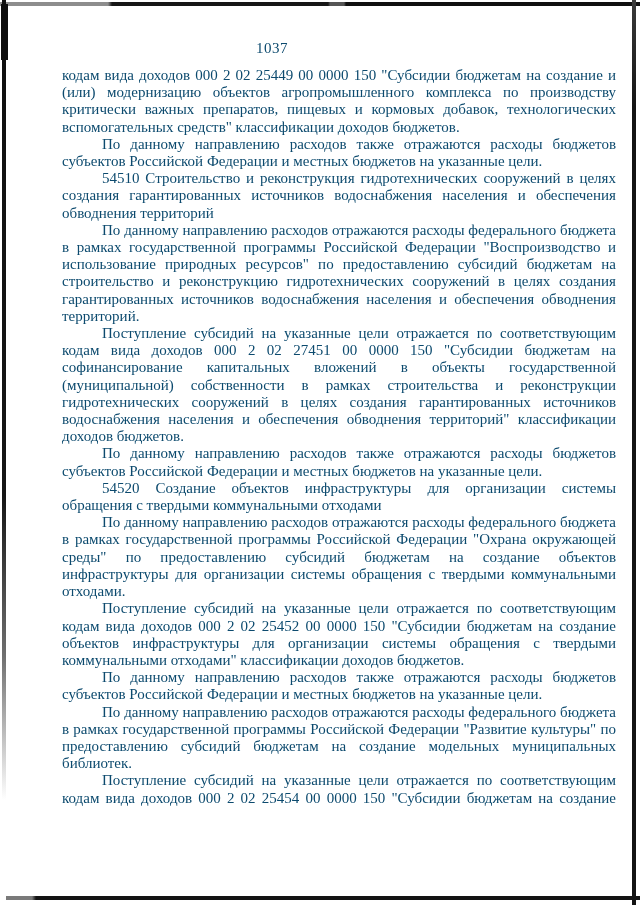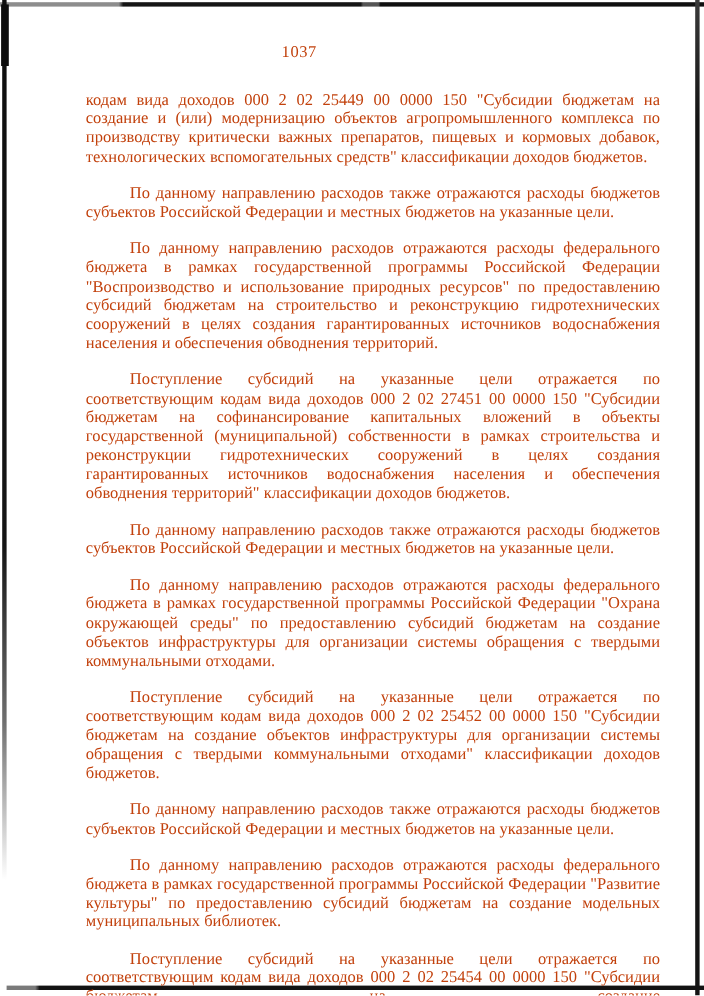--- a/index.html
+++ b/index.html
@@ -9,21 +9,21 @@
     height: 905px;
     background: #ffffff;
     overflow: hidden;
   }
   .page {
     position: relative;
     width: 640px;
     height: 905px;
     background: #ffffff;
     font-family: "Liberation Serif", "DejaVu Serif", serif;
-    color: #c2410c;
+    color: #0c4a6e;
   }
   
   .artifact { position: absolute; pointer-events: none; }
   .artifact.top {
     left: 0; top: 2px; width: 640px; height: 4px;
     background: linear-gradient(90deg,
       #8d8d8d 0px, #8d8d8d 108px,
       #161616 112px, #161616 328px,
       #555555 330px, #555555 344px,
       #101010 346px, #101010 640px);
@@ -57,21 +57,21 @@
     letter-spacing: 0.5px;
   }
   .text-block {
     position: absolute;
     top: 67px; left: 62px; width: 554px;
     font-size: 15px;
     line-height: 17.2px;
     text-align: justify;
   }
   .text-block p {
-    margin: 16px;
+    margin: 0;
     padding: 0;
     text-indent: 40px;
   }
   .text-block p.noindent { text-indent: 0; }
   .text-block p.continues { text-align-last: justify; }
 </style>
 </head>
 <body>
 
 <div class="page">
@@ -80,23 +80,25 @@
   <div class="artifact left"></div>
   <div class="artifact topleft-blob"></div>
   <div class="artifact right"></div>
   <div class="artifact bottom"></div>
 
   <div class="page-number">1037</div>
 
   <div class="text-block">
     <p class="noindent">кодам вида доходов 000 2 02 25449 00 0000 150 "Субсидии бюджетам на создание и (или) модернизацию объектов агропромышленного комплекса по производству критически важных препаратов, пищевых и кормовых добавок, технологических вспомогательных средств" классификации доходов бюджетов.</p>
     <p>По данному направлению расходов также отражаются расходы бюджетов субъектов Российской Федерации и местных бюджетов на указанные цели.</p>
+    <p>54510 Строительство и реконструкция гидротехнических сооружений в целях создания гарантированных источников водоснабжения населения и обеспечения обводнения территорий</p>
     <p>По данному направлению расходов отражаются расходы федерального бюджета в рамках государственной программы Российской Федерации "Воспроизводство и использование природных ресурсов" по предоставлению субсидий бюджетам на строительство и реконструкцию гидротехнических сооружений в целях создания гарантированных источников водоснабжения населения и обеспечения обводнения территорий.</p>
     <p>Поступление субсидий на указанные цели отражается по соответствующим кодам вида доходов 000 2 02 27451 00 0000 150 "Субсидии бюджетам на софинансирование капитальных вложений в объекты государственной (муниципальной) собственности в рамках строительства и реконструкции гидротехнических сооружений в целях создания гарантированных источников водоснабжения населения и обеспечения обводнения территорий" классификации доходов бюджетов.</p>
     <p>По данному направлению расходов также отражаются расходы бюджетов субъектов Российской Федерации и местных бюджетов на указанные цели.</p>
+    <p>54520 Создание объектов инфраструктуры для организации системы обращения с твердыми коммунальными отходами</p>
     <p>По данному направлению расходов отражаются расходы федерального бюджета в рамках государственной программы Российской Федерации "Охрана окружающей среды" по предоставлению субсидий бюджетам на создание объектов инфраструктуры для организации системы обращения с твердыми коммунальными отходами.</p>
     <p>Поступление субсидий на указанные цели отражается по соответствующим кодам вида доходов 000 2 02 25452 00 0000 150 "Субсидии бюджетам на создание объектов инфраструктуры для организации системы обращения с твердыми коммунальными отходами" классификации доходов бюджетов.</p>
     <p>По данному направлению расходов также отражаются расходы бюджетов субъектов Российской Федерации и местных бюджетов на указанные цели.</p>
     <p>По данному направлению расходов отражаются расходы федерального бюджета в рамках государственной программы Российской Федерации "Развитие культуры" по предоставлению субсидий бюджетам на создание модельных муниципальных библиотек.</p>
     <p class="continues">Поступление субсидий на указанные цели отражается по соответствующим кодам вида доходов 000 2 02 25454 00 0000 150 "Субсидии бюджетам на создание</p>
   </div>
 
 </div>
 
 </body></html>

